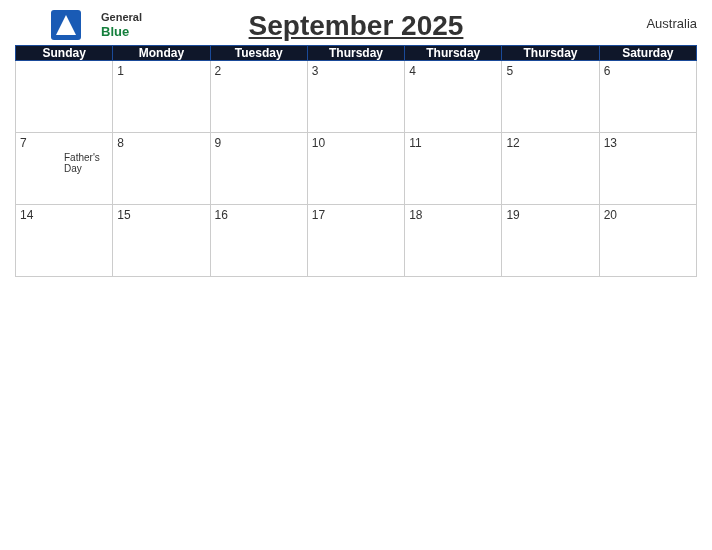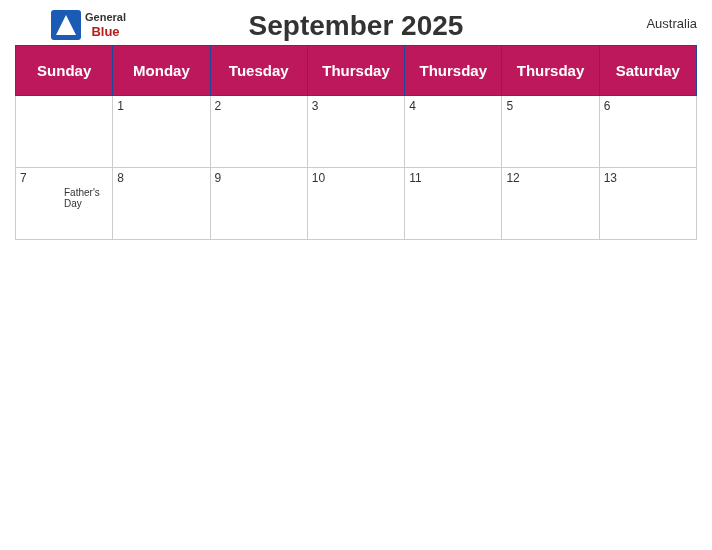--- a/index.html
+++ b/index.html
@@ -27,58 +27,58 @@
       align-items: flex-start;
       font-size: 11px;
       line-height: 1.2;
     }
     .logo-general {
       color: #333;
       font-size: 11px;
       font-weight: bold;
     }
     .logo-blue {
-      color: #b91c1c;
+      color: #15803d;
       font-size: 13px;
       font-weight: bold;
-      text-align: center;
     }
     .logo-container {
       display: flex;
       align-items: center;
-      gap: 4px;
+      gap: 20px;
       padding-left: 36px;
     }
     .title-area {
       position: absolute;
       left: 50%;
       transform: translateX(-50%);
       text-align: center;
     }
     .main-title {
       font-size: 28px;
       font-weight: bold;
       color: #333;
+      text-decoration: underline;
     }
     .country-label {
       font-size: 13px;
       color: #333;
       margin-top: 6px;
     }
     .calendar {
       width: 100%;
       border-collapse: collapse;
       border: 1px solid #ccc;
     }
     .calendar thead tr th {
-      background-color: #be185d;
+      background-color: #0f172a;
       color: #fff;
       text-align: center;
-      padding: 16px 4px;
-      font-size: 15px;
+      padding: 0 4px;
+      font-size: 12px;
       font-weight: bold;
       border: 1px solid #1a4a99;
     }
     .calendar tbody tr {
       height: 72px;
     }
     .calendar tbody tr td {
       border: 1px solid #ccc;
       vertical-align: top;
       padding: 3px 4px;
@@ -178,14 +178,37 @@
         <td>
           <div class="date-num">11</div>
         </td>
         <td>
           <div class="date-num">12</div>
         </td>
         <td>
           <div class="date-num">13</div>
         </td>
       </tr>
+      <tr class="week-row">
+        <td>
+          <div class="date-num">14</div>
+        </td>
+        <td>
+          <div class="date-num">15</div>
+        </td>
+        <td>
+          <div class="date-num">16</div>
+        </td>
+        <td>
+          <div class="date-num">17</div>
+        </td>
+        <td>
+          <div class="date-num">18</div>
+        </td>
+        <td>
+          <div class="date-num">19</div>
+        </td>
+        <td>
+          <div class="date-num">20</div>
+        </td>
+      </tr>
     </tbody>
 </table>
 
 </body></html>

